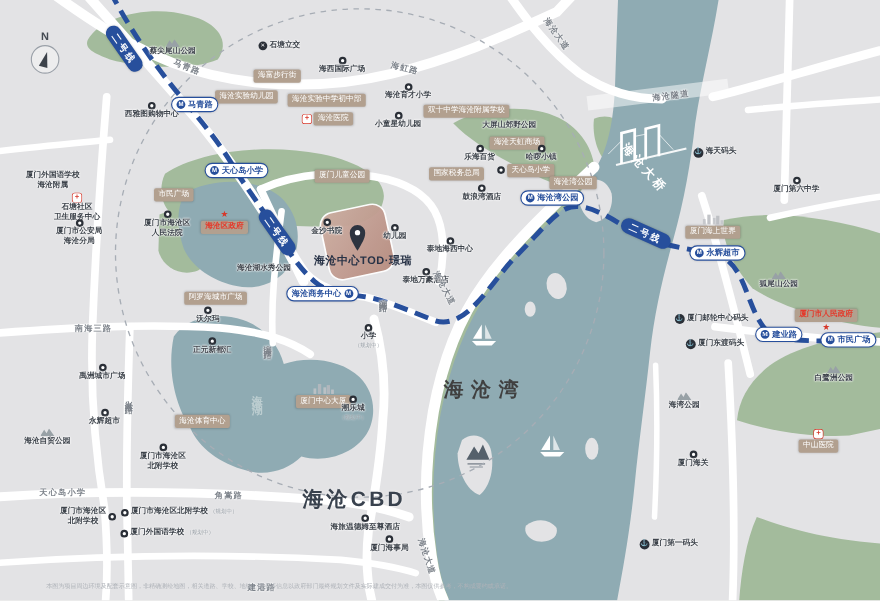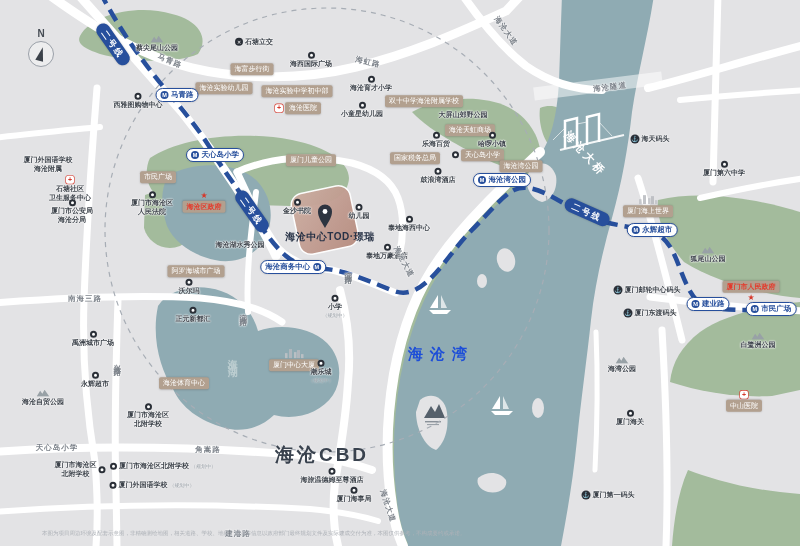--- a/index.html
+++ b/index.html
@@ -15,21 +15,21 @@
        font-weight:500;text-shadow:none;box-shadow:0 0 2px rgba(0,0,0,.18);}
   .lbl.tag.red .txt{color:#e4392b;font-weight:700;}
   .lbl.metro .pill{display:flex;align-items:center;gap:2.5px;background:#fff;border:1px solid #274f9c;
        border-radius:8px;padding:1px 4px;font-size:7.5px;color:#274f9c;font-weight:700;box-shadow:0 0 2px rgba(0,0,0,.2);}
   .mdot{display:inline-block;width:8px;height:8px;border-radius:50%;background:#274f9c;color:#fff;
        font-size:5.5px;line-height:8px;text-align:center;font-weight:700;}
   .lbl.badge .txt{background:#274f9c;color:#fff;border-radius:8px;padding:1.5px 8px;font-size:8.5px;
        font-weight:700;letter-spacing:2px;text-shadow:none;box-shadow:0 0 2px rgba(0,0,0,.25);}
   .lbl.road .txt{color:#7c828a;font-size:7.5px;font-weight:700;letter-spacing:1px;
        text-shadow:0 0 2px #fff,0 0 2px #fff;}
-  .lbl.water .txt{color:#1d4ed8;font-size:15px;font-weight:700;letter-spacing:7px;text-shadow:none;}
+  .lbl.water .txt{color:#404040;font-size:18px;font-weight:700;letter-spacing:7px;text-shadow:none;}
   .lbl.big .txt{color:#39424e;font-size:19px;font-weight:800;letter-spacing:3px;text-shadow:0 0 3px rgba(255,255,255,.6);}
   .lbl.bridge .txt{color:#fff;font-size:11px;font-weight:700;letter-spacing:3px;text-shadow:none;}
   .lbl.vert .txt{writing-mode:vertical-lr;letter-spacing:2px;}
   .lbl.water.vert .txt{font-size:10px;letter-spacing:4px;color:#bccdd0;}
   .ic-dot{width:7px;height:7px;border-radius:50%;background:#fff;border:2px solid #2a2f37;box-sizing:border-box;flex:none;}
   .ic-anchor{width:9px;height:9px;border-radius:50%;background:#2a2f37;color:#fff;font-size:6px;
        line-height:9px;text-align:center;flex:none;}
   .ic-cross{width:8px;height:8px;background:#fff;border-radius:2px;color:#d6372a;font-size:7px;line-height:8px;
        font-weight:900;text-align:center;box-shadow:0 0 0 .6px #d6372a;flex:none;}
   .ic-star{color:#d6372a;font-size:8px;line-height:8px;text-shadow:none;flex:none;}

